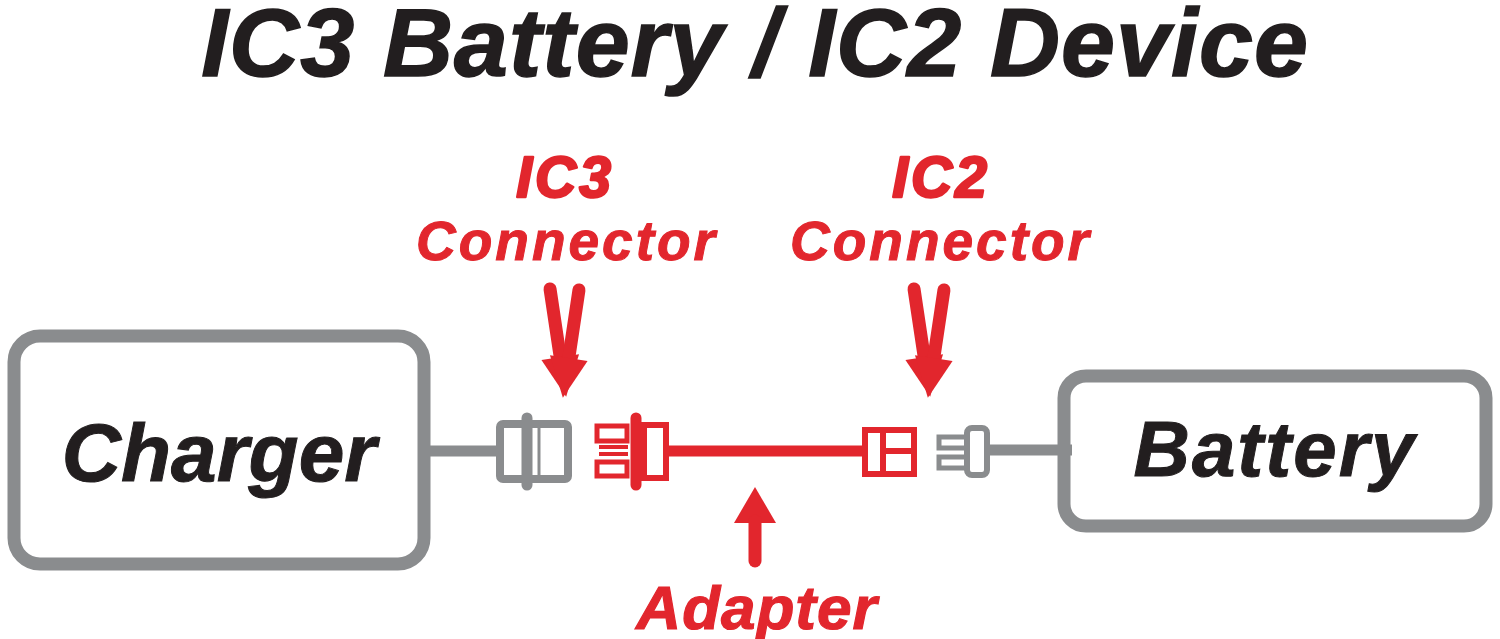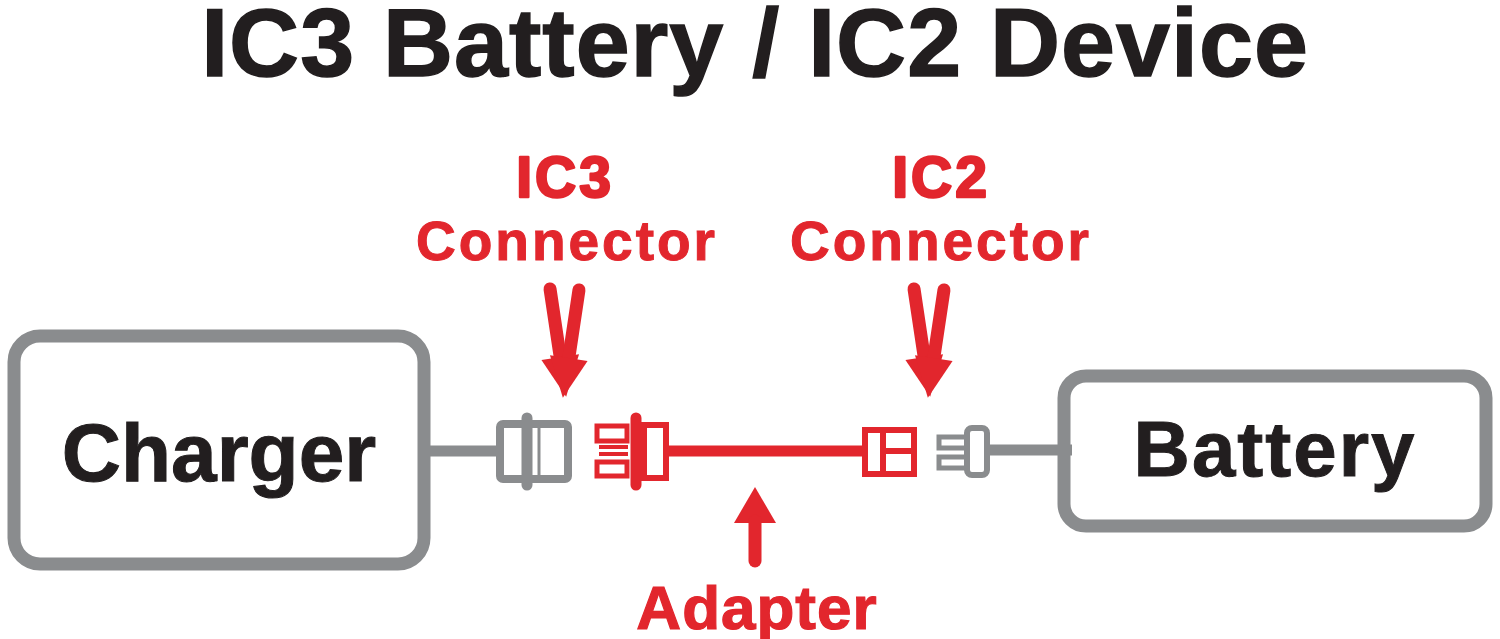--- a/index.html
+++ b/index.html
@@ -2,21 +2,21 @@
 <html style="--red: #e2262d; --gray: #8a8c8e; --black: #221e1f; --white: #ffffff;"><head>
 <meta charset="utf-8">
 <style>
   :root{
     --red:#e2262d;
     --gray:#8a8c8e;
     --black:#221e1f;
     --white:#ffffff;
   }
   html,body{margin:0;padding:0;background:var(--white);}
-  .stage{width:1500px;height:639px;overflow:hidden;background:var(--white);}
+  .stage{width:1500px;height:639px;overflow:hidden;background:var(--white);font-style:italic;}
   svg{display:block;}
   text{font-family:"Liberation Sans",sans-serif;font-weight:700;text-anchor:middle;}
   .t-title{font-size:97px;fill:var(--black);stroke:var(--black);stroke-width:1.5;paint-order:stroke;letter-spacing:1px;}
   .t-name{font-size:57px;fill:var(--red);stroke:var(--red);stroke-width:2.5;paint-order:stroke;stroke-linejoin:round;letter-spacing:3px;}
   .t-word{font-size:55px;fill:var(--red);stroke:var(--red);stroke-width:1;paint-order:stroke;letter-spacing:3px;}
   .t-charger{font-size:82px;fill:var(--black);stroke:var(--black);stroke-width:1;paint-order:stroke;}
   .t-battery{font-size:78px;fill:var(--black);stroke:var(--black);stroke-width:1;paint-order:stroke;letter-spacing:2px;}
   .t-adapter{font-size:62px;fill:var(--red);stroke:var(--red);stroke-width:1.2;paint-order:stroke;letter-spacing:1px;}
   .box{fill:var(--white);stroke:var(--gray);stroke-width:13;}
   .wire-gray{stroke:var(--gray);stroke-width:11;fill:none;}

